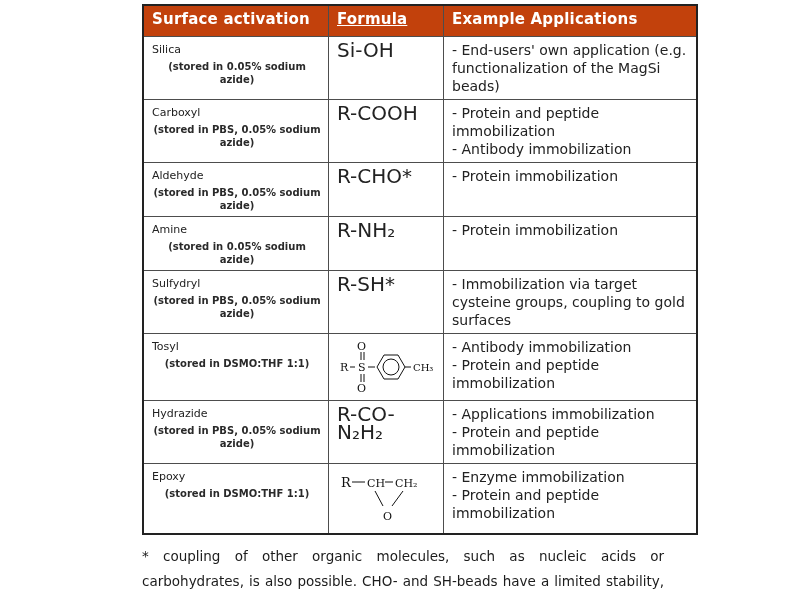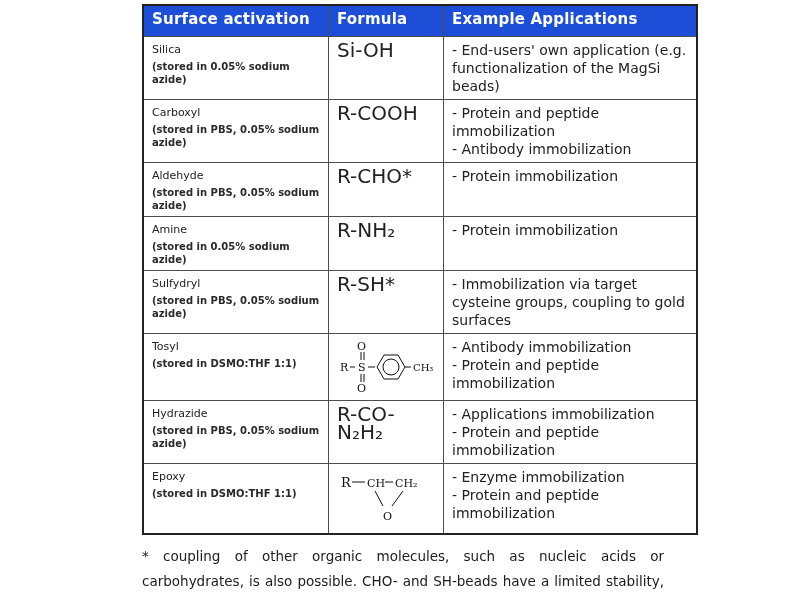--- a/index.html
+++ b/index.html
@@ -24,44 +24,45 @@
   table.chem td, table.chem th {
     border: 1px solid #4d4d4d;
     vertical-align: top;
     padding: 4px 6px 4px 8px;
     text-align: left;
   }
   table.chem {
     border: 2px solid #222222;
   }
   th.hdr {
-    background: #1d4ed8;
+    background: #c2410c;
     color: #ffffff;
     font-size: 15px;
     font-weight: bold;
     height: 22px;
     vertical-align: middle;
     border: 1px solid #5a5a5a;
     letter-spacing: 0.2px;
   }
   .col-name  { width: 170px; }
-  .col-form  { width: 100px; }
+  .col-form  { width: 100px; text-decoration: underline; }
   .col-apps  { width: 238px; }
 
   .row-name {
     font-size: 11px;
     line-height: 18px;
     color: #222222;
   }
   .row-stored {
     font-size: 10px;
     font-weight: bold;
     line-height: 13px;
     color: #2a2a2a;
     margin-top: 1px;
+    text-align: center;
   }
   .formula {
     font-size: 20px;
     line-height: 18px;
     color: #222222;
   }
   .apps div {
     font-size: 14px;
     line-height: 18px;
     color: #222222;

